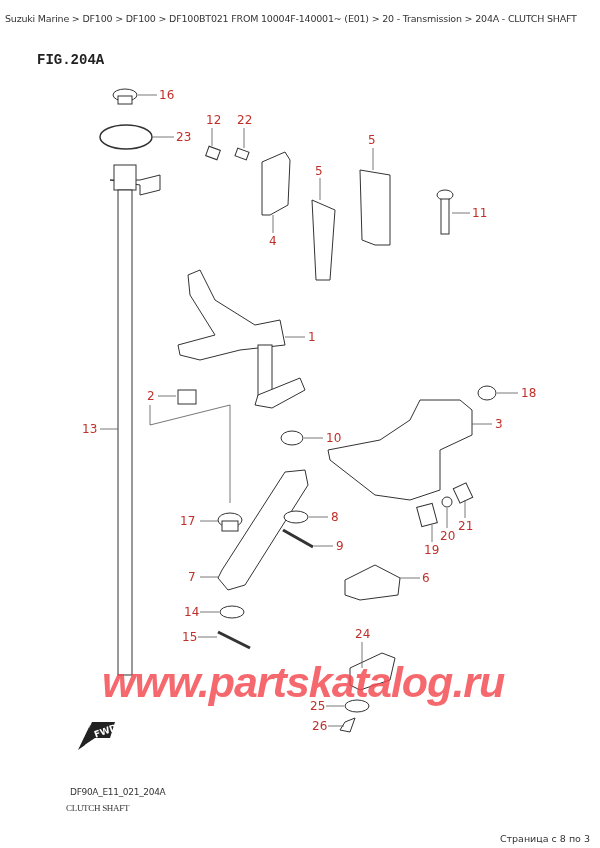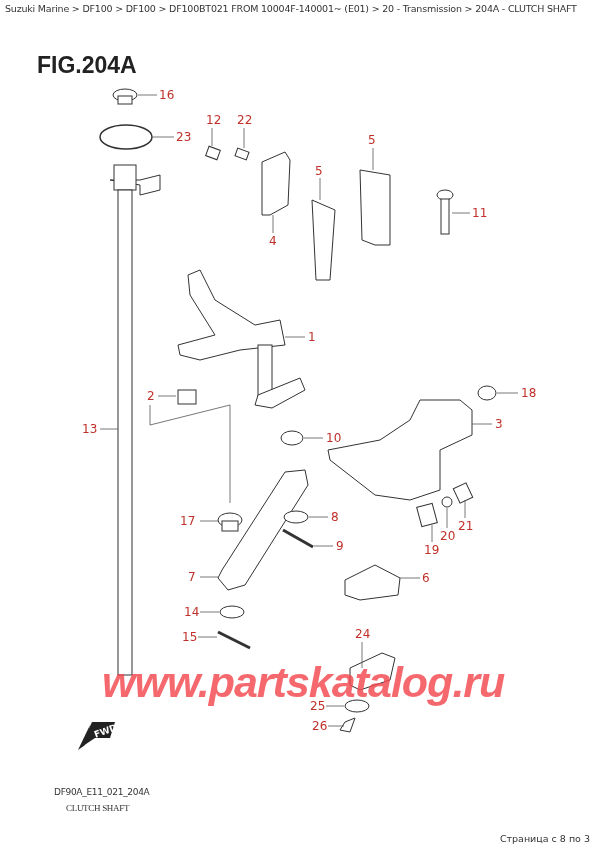--- a/index.html
+++ b/index.html
@@ -1,24 +1,24 @@
 <!DOCTYPE html>
 <html><head>
 <meta charset="utf-8">
 <style>
   html, body { margin:0; padding:0; background:#ffffff; }
   body { width:600px; height:848px; position:relative; overflow:hidden; font-family:"Liberation Sans", sans-serif; }
-  .breadcrumb { position:absolute; left:5px; top:3px; font-size:9.5px; color:#333; white-space:nowrap; font-family:"DejaVu Sans", sans-serif; letter-spacing:-0.2px; }
-  .fig-title { position:absolute; left:37px; top:52px; font-size:23px; font-weight:bold; color:#222; font-family:Liberation Sans, sans-serif; }
+  .breadcrumb { position:absolute; left:5px; top:13px; font-size:9.5px; color:#333; white-space:nowrap; font-family:"DejaVu Sans", sans-serif; letter-spacing:-0.2px; }
+  .fig-title { position:absolute; left:37px; top:52px; font-size:14px; font-weight:bold; color:#222; font-family:Liberation Mono, monospace; }
   svg.diagram { position:absolute; left:0; top:0; }
   .callout { font-family:"DejaVu Sans", sans-serif; font-size:12px; fill:#c0302a; }
   .part { fill:#fff; stroke:#333; stroke-width:1; }
   .lead { stroke:#555; stroke-width:0.8; fill:none; }
   .watermark { position:absolute; left:68px; top:658px; font-size:43px; font-weight:bold; font-style:italic; color:#f2484f; opacity:0.82; letter-spacing:-1px; white-space:nowrap; font-family:"Liberation Sans", sans-serif;margin-left:34px; }
-  .caption-code { position:absolute; left:54px; top:787px; font-size:9px; color:#333; font-family:"DejaVu Sans", sans-serif; letter-spacing:-0.3px; }
+  .caption-code { position:absolute; left:70px; top:787px; font-size:9px; color:#333; font-family:"DejaVu Sans", sans-serif; letter-spacing:-0.3px; }
   .caption-name { position:absolute; left:66px; top:803px; font-size:9px; color:#333; font-family:Liberation Serif, serif; letter-spacing:-0.3px; }
   .pager { position:absolute; right:10px; top:833px; font-size:9.5px; color:#333; font-family:"DejaVu Sans", sans-serif; }
 </style>
 </head>
 <body>
 
 <div class="breadcrumb">Suzuki Marine &gt; DF100 &gt; DF100 &gt; DF100BT021 FROM 10004F-140001~ (E01) &gt; 20 - Transmission &gt; 204A - CLUTCH SHAFT</div>
 <div class="fig-title">FIG.204A</div>
 
 <svg class="diagram" width="600" height="848" viewBox="0 0 600 848">

